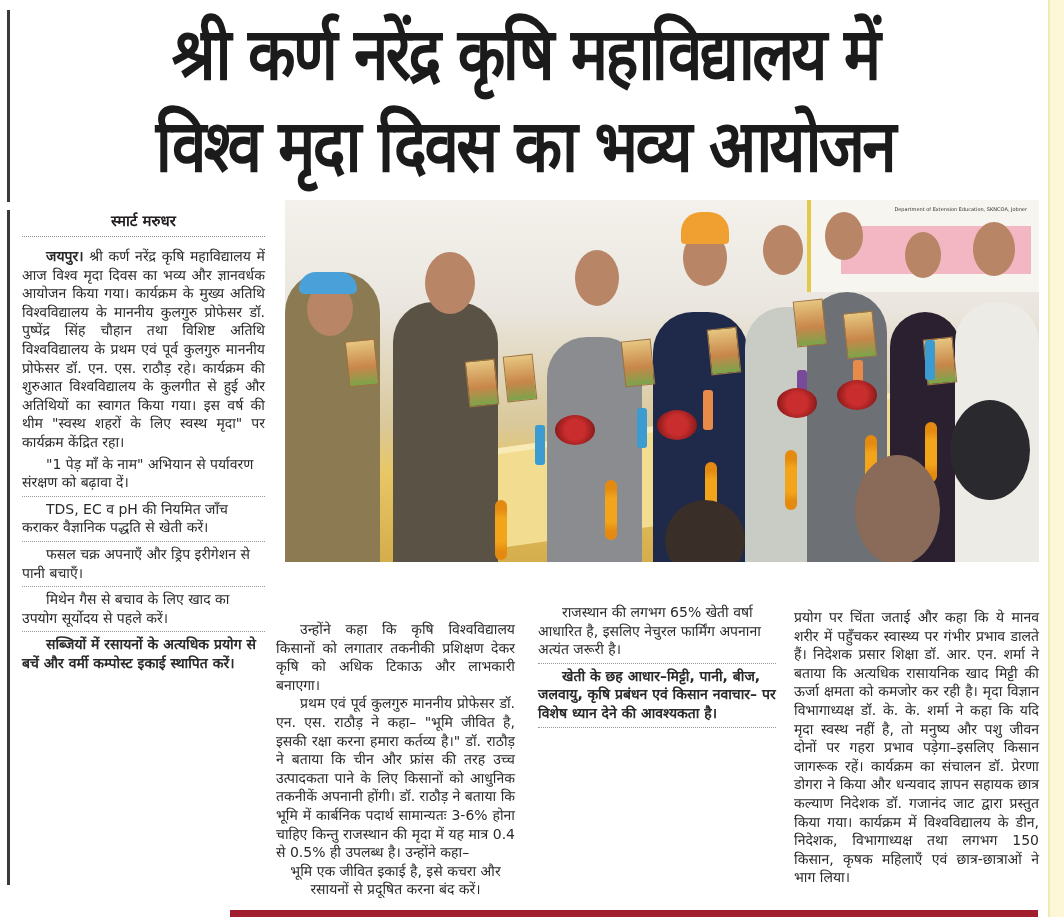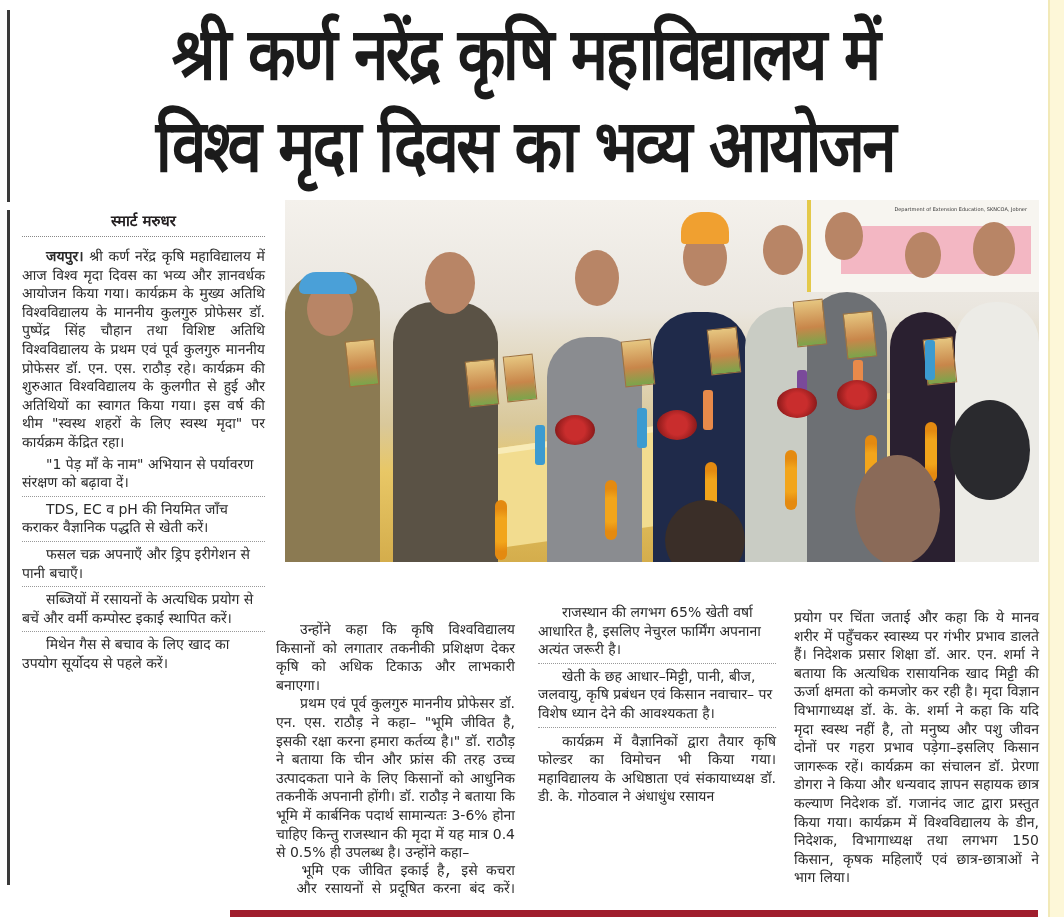--- a/index.html
+++ b/index.html
@@ -16,21 +16,21 @@
 
   .byline { position: absolute; left: 22px; top: 210px; width: 243px; text-align: center;
     font-size: 15px; font-weight: bold; padding-bottom: 6px; border-bottom: 1px dotted #888; }
 
   .col { position: absolute; font-size: 14px; line-height: 18.6px; color: #2a2a2a; text-align: justify; }
   .col p { text-indent: 24px; }
   .col p.noindent { text-indent: 0; }
   .col .lead { font-weight: bold; }
   .col .sub { font-weight: bold; border-bottom: 1px dotted #888; padding-bottom: 3px; margin-top: 2px; text-indent: 0; }
   .bullet { border-bottom: 1px dotted #999; padding: 3px 0 4px; text-align: left; text-indent: 0; }
-  .bullet:last-child { border-bottom: none; }
+  .bullet:last-child { border-bottom: none; font-weight: bold; }
 
   .col1 { left: 22px; top: 247px; width: 243px; }
   .col2 { left: 276px; top: 576px; width: 239px; margin-top: 44px; }
   .col3 { left: 538px; top: 600px; width: 238px; }
   .col4 { left: 794px; top: 608px; width: 245px; }
 
   .photo { position: absolute; left: 285px; top: 200px; width: 754px; height: 362px; overflow: hidden;
     background: linear-gradient(180deg, #f4f1ec 0%, #eae6df 30%, #d9c89a 62%, #e8c766 75%, #d4ad4c 100%); }
   .photo .banner { position: absolute; right: 0; top: 0; width: 232px; height: 92px; background: #f7f5f0; border-left: 4px solid #e4c94a; }
   .photo .banner-pink { position: absolute; right: 8px; top: 26px; width: 190px; height: 48px; background: #f3b7c3; }
@@ -58,22 +58,22 @@
 </h1>
 
 <div class="byline">स्मार्ट मरुधर</div>
 
 <div class="col col1">
   <p><span class="lead">जयपुर।</span><span> श्री कर्ण नरेंद्र कृषि महाविद्यालय में आज विश्व मृदा दिवस का भव्य और ज्ञानवर्धक आयोजन किया गया। कार्यक्रम के मुख्य अतिथि विश्वविद्यालय के माननीय कुलगुरु प्रोफेसर डॉ. पुष्पेंद्र सिंह चौहान तथा विशिष्ट अतिथि विश्वविद्यालय के प्रथम एवं पूर्व कुलगुरु माननीय प्रोफेसर डॉ. एन. एस. राठौड़ रहे। कार्यक्रम की शुरुआत विश्वविद्यालय के कुलगीत से हुई और अतिथियों का स्वागत किया गया। इस वर्ष की थीम "स्वस्थ शहरों के लिए स्वस्थ मृदा" पर कार्यक्रम केंद्रित रहा।</span></p>
   <div>
     <p class="bullet">"1 पेड़ माँ के नाम" अभियान से पर्यावरण संरक्षण को बढ़ावा दें।</p>
     <p class="bullet">TDS, EC व pH की नियमित जाँच कराकर वैज्ञानिक पद्धति से खेती करें।</p>
     <p class="bullet">फसल चक्र अपनाएँ और ड्रिप इरीगेशन से पानी बचाएँ।</p>
+    <p class="bullet">मिथेन गैस से बचाव के लिए खाद का उपयोग सूर्योदय से पहले करें।</p>
     <p class="bullet">सब्जियों में रसायनों के अत्यधिक प्रयोग से बचें और वर्मी कम्पोस्ट इकाई स्थापित करें।</p>
-    <p class="bullet">मिथेन गैस से बचाव के लिए खाद का उपयोग सूर्योदय से पहले करें।</p>
   </div>
 </div>
 
 <div class="photo" title="Dignitaries releasing agriculture folders at a marigold-decorated stage table">
   <div class="banner">
     <div class="banner-text">Department of Extension Education, SKNCOA, Jobner</div>
     <div class="banner-pink"></div>
   </div>
   <div class="table"></div>
 
@@ -124,28 +124,27 @@
   <div class="garland" style="left:640px;top:222px;"></div>
 
   <div class="head" style="left:380px;top:300px;width:80px;height:80px;background:#3a2e28;"></div>
   <div class="head" style="left:570px;top:255px;width:85px;height:110px;background:#8a6a58;"></div>
   <div class="head" style="left:665px;top:200px;width:80px;height:100px;background:#2a2a2e;"></div>
 </div>
 
 <div class="col col2">
   <p>उन्होंने कहा कि कृषि विश्वविद्यालय किसानों को लगातार तकनीकी प्रशिक्षण देकर कृषि को अधिक टिकाऊ और लाभकारी बनाएगा।</p>
   <p>प्रथम एवं पूर्व कुलगुरु माननीय प्रोफेसर डॉ. एन. एस. राठौड़ ने कहा– "भूमि जीवित है, इसकी रक्षा करना हमारा कर्तव्य है।" डॉ. राठौड़ ने बताया कि चीन और फ्रांस की तरह उच्च उत्पादकता पाने के लिए किसानों को आधुनिक तकनीकें अपनानी होंगी। डॉ. राठौड़ ने बताया कि भूमि में कार्बनिक पदार्थ सामान्यतः 3-6% होना चाहिए किन्तु राजस्थान की मृदा में यह मात्र 0.4 से 0.5% ही उपलब्ध है। उन्होंने कहा–</p>
-  <p class="noindent" style="text-align:right;font-family:Liberation Mono, monospace;">भूमि एक जीवित इकाई है, इसे कचरा और रसायनों से प्रदूषित करना बंद करें।</p>
+  <p class="noindent" style="text-align:center;">भूमि एक जीवित इकाई है, इसे कचरा और रसायनों से प्रदूषित करना बंद करें।</p>
 </div>
 
 <div class="col col3">
   <div style="border-bottom:1px dotted #999;">
     <p class="bullet">राजस्थान की लगभग 65% खेती वर्षा आधारित है, इसलिए नेचुरल फार्मिंग अपनाना अत्यंत जरूरी है।</p>
     <p class="bullet">खेती के छह आधार–मिट्टी, पानी, बीज, जलवायु, कृषि प्रबंधन एवं किसान नवाचार– पर विशेष ध्यान देने की आवश्यकता है।</p>
   </div>
-  <p style="margin-top:4px;">कार्यक्रम में वैज्ञानिकों द्वारा तैयार कृषि फोल्डर का विमोचन भी किया गया। महाविद्यालय के अधिष्ठाता एवं संकायाध्यक्ष डॉ. डी. के. गोठवाल ने अंधाधुंध रसायन</p>
 </div>
 
 <div class="col col4">
   <p class="noindent">प्रयोग पर चिंता जताई और कहा कि ये मानव शरीर में पहुँचकर स्वास्थ्य पर गंभीर प्रभाव डालते हैं। निदेशक प्रसार शिक्षा डॉ. आर. एन. शर्मा ने बताया कि अत्यधिक रासायनिक खाद मिट्टी की ऊर्जा क्षमता को कमजोर कर रही है। मृदा विज्ञान विभागाध्यक्ष डॉ. के. के. शर्मा ने कहा कि यदि मृदा स्वस्थ नहीं है, तो मनुष्य और पशु जीवन दोनों पर गहरा प्रभाव पड़ेगा–इसलिए किसान जागरूक रहें। कार्यक्रम का संचालन डॉ. प्रेरणा डोगरा ने किया और धन्यवाद ज्ञापन सहायक छात्र कल्याण निदेशक डॉ. गजानंद जाट द्वारा प्रस्तुत किया गया। कार्यक्रम में विश्वविद्यालय के डीन, निदेशक, विभागाध्यक्ष तथा लगभग 150 किसान, कृषक महिलाएँ एवं छात्र-छात्राओं ने भाग लिया।</p>
 </div>
 
 <div class="bottom-bar"></div>
 
 </body></html>

